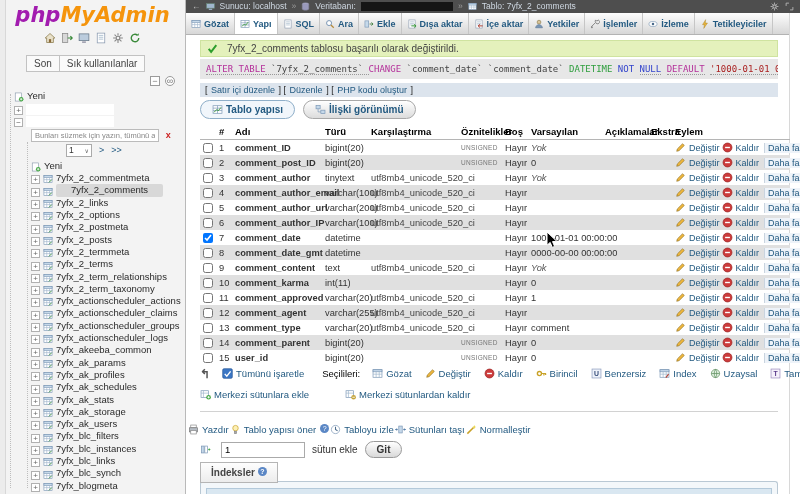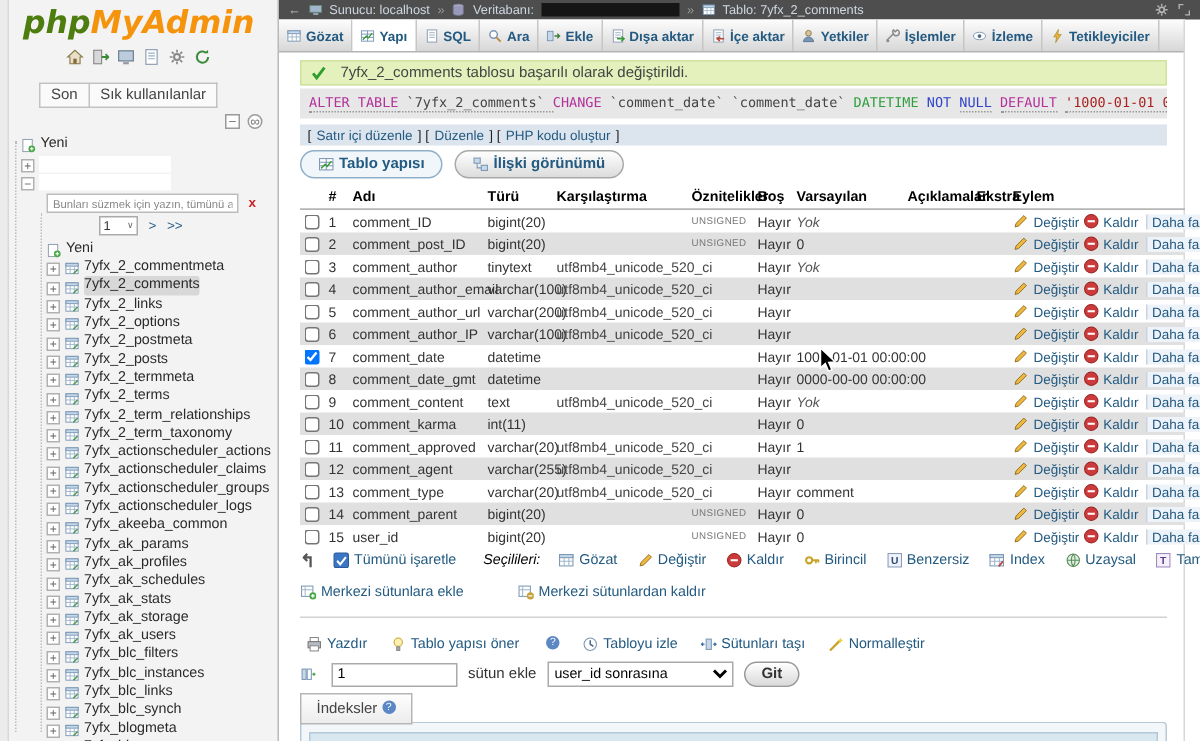--- a/index.html
+++ b/index.html
@@ -6,37 +6,37 @@
   body{width:800px;height:494px;position:relative;overflow:hidden;background:#fff;
        font-family:"Liberation Sans",sans-serif;font-size:10px;color:#333;-webkit-font-smoothing:antialiased}
   .ic{width:11px;height:11px;display:inline-block;vertical-align:-2px;margin-right:3px;flex:none}
   .ic svg{display:block;width:100%;height:100%}
   .link{color:#235a81;text-decoration:none;cursor:pointer;white-space:nowrap}
   
   #sidebar{position:absolute;left:0;top:0;width:186px;height:494px;background:#f3f3f3;
            border-right:1px solid #b9b9b9;box-sizing:border-box}
   .side-scrollbar{position:absolute;left:0;top:0;width:5px;height:494px;background:#ececec;border-right:1px solid #d8d8d8}
   .logo{text-align:center;padding-top:3px;font-family:"DejaVu Sans",sans-serif;font-style:italic;font-weight:bold;font-size:21px;letter-spacing:0}
-  .logo .php{color:#4d7c0f}.logo .mya{color:#f5940c}
+  .logo .php{color:#a21caf}.logo .mya{color:#f5940c}
   .side-icons{display:flex;justify-content:center;gap:5px;margin-top:5px;height:14px}
   .side-icons .ic{width:12px;height:12px;margin:0;cursor:pointer}
   .side-tabs{margin:9px 0 0 26px;display:flex}
   .side-tabs .stab{border:1px solid #c2c2c2;background:#fafafa;padding:2px 7px;font-size:10px;color:#444;cursor:pointer;white-space:nowrap}
   .side-tabs .stab+.stab{border-left:none}
   .panel-mini{position:absolute;right:10px;top:76px;display:flex;gap:5px;align-items:center}
   .mini-box{width:10px;height:10px;border:1px solid #9a9a9a;background:#fdfdfd;color:#777;font-size:9px;line-height:8px;text-align:center;cursor:pointer;box-sizing:border-box}
   #tree{position:absolute;left:6px;right:1px;top:90px;bottom:0;overflow:hidden;font-size:9.5px;color:#2a2a2a}
   .guide1{position:absolute;left:4px;top:4px;bottom:6px;border-left:1px dotted #bdbdbd}
   .guide2{position:absolute;left:21px;top:52px;bottom:6px;border-left:1px dotted #bdbdbd}
   .titem{height:12.3px;line-height:12.3px;display:flex;align-items:flex-end;white-space:nowrap;cursor:pointer;position:relative}
   .titem .exp{width:9px;height:9px;box-sizing:border-box;border:1px solid #b0b0b0;background:#fff;color:#666;
               font-size:8px;line-height:7px;text-align:center;margin-right:3px;flex:none;cursor:pointer}
   .titem .ic{width:10px;height:10px;margin-right:3px}
   .lvl1{padding-left:8px}.lvl2{padding-left:25px}
-  .titem.selected .lbl{background:#d8d8d8;border-radius:2px;padding:0 0}
+  .titem.selected .lbl{background:#d8d8d8;border-radius:2px;padding:0 15px}
   .redacted-side{display:inline-block;width:88px;height:11px;background:#fff;vertical-align:middle}
   .tree-filter{margin:2px 0 2px 25px;position:relative;height:13px}
   .tree-filter input{width:128px;height:13px;border:1px solid #bbb;font-size:7.5px;color:#888;padding:0 3px;box-sizing:border-box;background:#fff}
   .tree-filter .clear{color:#cc2222;font-size:9px;font-weight:bold;margin-left:4px;cursor:pointer}
   .tree-pager{margin:2px 0 3px 60px;display:flex;align-items:center;gap:7px;height:13px}
   .pager-select{width:26px;height:13px;border:1px solid #aaa;background:#fff;font-size:8.5px;color:#333;
                 display:inline-flex;align-items:center;justify-content:space-between;padding:0 2px;box-sizing:border-box;cursor:pointer}
   .pager-select .car{font-size:6px;color:#666}
   .pager-link{color:#235a81;font-size:9px;cursor:pointer}
   
@@ -65,45 +65,45 @@
   .sql-links .link{margin:16px 1px}
   .switch{position:absolute;top:66px;left:14px;display:flex;gap:8px}
   .pill{display:inline-flex;align-items:center;padding:3px 11px;border:1px solid #a8a8a8;border-radius:11px;
         background:linear-gradient(#fff,#dcdcdc);font-size:10px;font-weight:bold;color:#235a81;cursor:pointer;white-space:nowrap}
   .pill.active{background:#f1f6fb;border-color:#8fafc9}
   
   #struct{position:absolute;top:90px;left:14px;width:590px;border-collapse:collapse;table-layout:fixed;font-size:9.3px}
   #struct th{font-size:9.5px;font-weight:bold;color:#000;text-align:left;padding:2px 3px;border-bottom:1px solid #b5b5b5;white-space:nowrap}
   #struct td{height:13px;padding:1px 3px;white-space:nowrap;overflow:visible}
   #struct tbody tr:nth-child(even){background:#e0e0e0}
-  td.cname{font-weight:normal}
+  td.cname{font-weight:bold}
   td.ccoll{color:#444}
   .attr{font-size:6.5px;color:#777;letter-spacing:.3px}
   .none-val{font-style:italic;color:#555}
   .act{display:flex;align-items:center;gap:2px}
   .act .link{font-size:9px}
   .more-cell{margin-left:3px;padding:0 3px;border-left:1px solid #c9d4df;background:#eef3f9;color:#235a81;font-size:9px;cursor:pointer}
   #struct input[type=checkbox]{width:10px;height:10px;margin:0;vertical-align:middle}
   
   .rowactions{position:absolute;top:334px;left:14px;width:590px;display:flex;align-items:center;gap:12px;font-size:9.5px;white-space:nowrap}
   .rowactions .arr{font-size:12px;color:#555;font-weight:bold;line-height:10px}
   .witem{display:inline-flex;align-items:center;cursor:pointer}
-  .sel-label{font-style:italic;color:#000;margin-left:6px}
+  .sel-label{color:#000;margin-left:6px}
   .central{position:absolute;top:355px;left:14px;display:flex;gap:36px;font-size:9.5px}
   .hrline{position:absolute;top:377px;left:14px;width:578px;border-top:1px solid #d2d2d2}
-  .tools{position:absolute;top:390px;left:18px;display:flex;align-items:flex-start;gap:15px;font-size:9.5px;white-space:nowrap}
+  .tools{position:absolute;top:390px;left:2px;display:flex;align-items:flex-start;gap:1px;font-size:9.5px;white-space:nowrap}
   .badge{display:inline-block;width:9px;height:9px;border-radius:50%;background:#5b87c5;color:#fff;font-size:7px;
          line-height:9px;text-align:center;margin-left:3px;cursor:pointer}
   .addcol{position:absolute;top:407px;left:14px;display:flex;align-items:center;gap:7px;font-size:10px}
   .addcol input{width:84px;height:16px;border:1px solid #aaa;font-size:9.5px;padding:0 3px;box-sizing:border-box}
   .addcol select{width:124px;height:17px;border:1px solid #aaa;font-size:9.5px;background:#fff}
   .go-btn{padding:2px 11px;border:1px solid #999;border-radius:10px;background:linear-gradient(#fff,#d9d9d9);
           font-size:10px;font-weight:bold;color:#333;cursor:pointer}
   .legendtab{position:absolute;top:428px;left:14px;display:inline-flex;padding:4px 10px;
-             border:1px solid #b5b5b5;background:linear-gradient(#fefefe,#ececec);font-size:10px;font-weight:normal;color:#444;z-index:2}
+             border:1px solid #b5b5b5;background:linear-gradient(#fefefe,#ececec);font-size:10px;font-weight:bold;color:#444;z-index:2}
   .fieldset-sliver{position:absolute;top:447px;left:14px;width:578px;height:14px;box-sizing:border-box;
                    border:1px solid #b9c8d4;border-bottom:none;background:#f3f7fa;border-radius:3px 3px 0 0}
   .fieldset-inner{margin:6px 5px 0;height:7px;background:#d9e7f1;border:1px solid #b3c9da;border-bottom:none}
   #cursor{position:absolute;left:546px;top:231px;z-index:9;pointer-events:none}
 </style>
 </head>
 <body>
 
 <div id="app">
 
@@ -1429,21 +1429,20 @@
       <div class="addcol">
         <span class="ic">
             <svg viewBox="0 0 16 16">
               <rect x="2" y="3" width="4" height="10" fill="#c6d9ea" stroke="#7a96b5"></rect>
               <rect x="7" y="3" width="4" height="10" fill="#fff" stroke="#7a96b5"></rect>
               <path d="M12 8h3M13.5 6.5v3" stroke="#49a949" stroke-width="1.4"></path>
             </svg>
           </span>
         <input type="number" value="1" style="">
         <span>sütun ekle</span>
-        <select><option id="pos-opt">user_id sonrasına</option></select>
         <button class="go-btn">Git</button>
       </div>
 
       <div class="legendtab">
         <span>İndeksler</span>
         <span class="badge">?</span>
       </div>
       <div class="fieldset-sliver">
         <div class="fieldset-inner"></div>
       </div>

